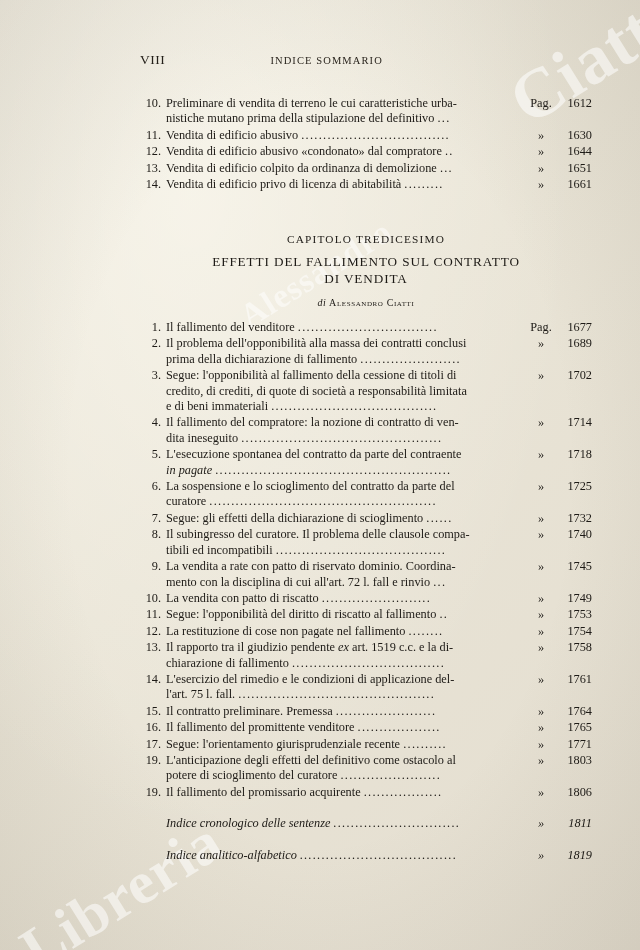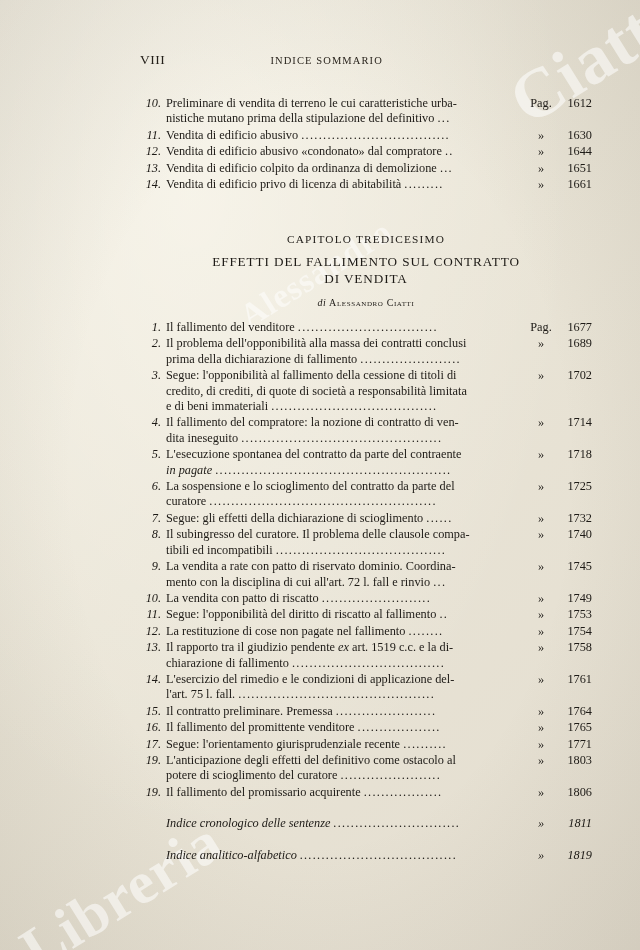--- a/index.html
+++ b/index.html
@@ -107,21 +107,20 @@
     line-height: 15.4px;
     margin-bottom: 1px;
     color: #1d1a16;
   }
   .num {
     width: 26px;
     text-align: right;
     flex: 0 0 26px;
     padding-right: 5px;
     box-sizing: border-box;
-    font-style: italic;
   }
   .txt {
     flex: 1 1 auto;
     padding-right: 4px;
     hyphens: manual;
   }
   .txt .dots {
     letter-spacing: 1.3px;
   }
   .pagmark {

